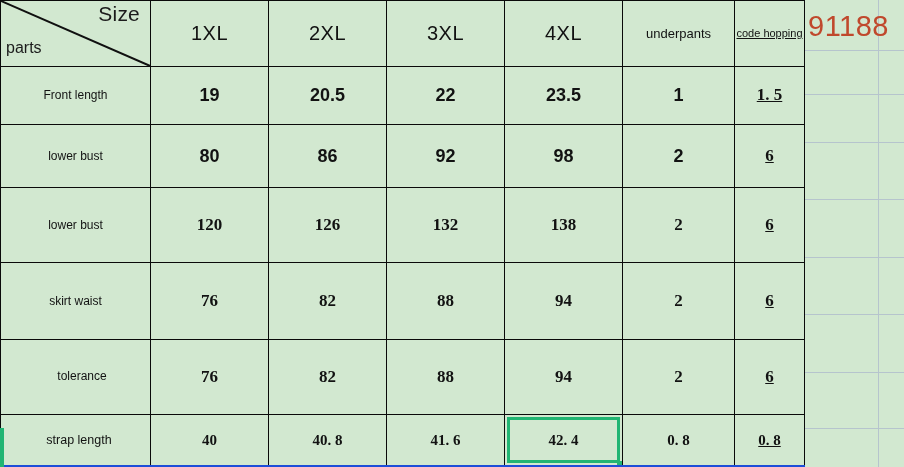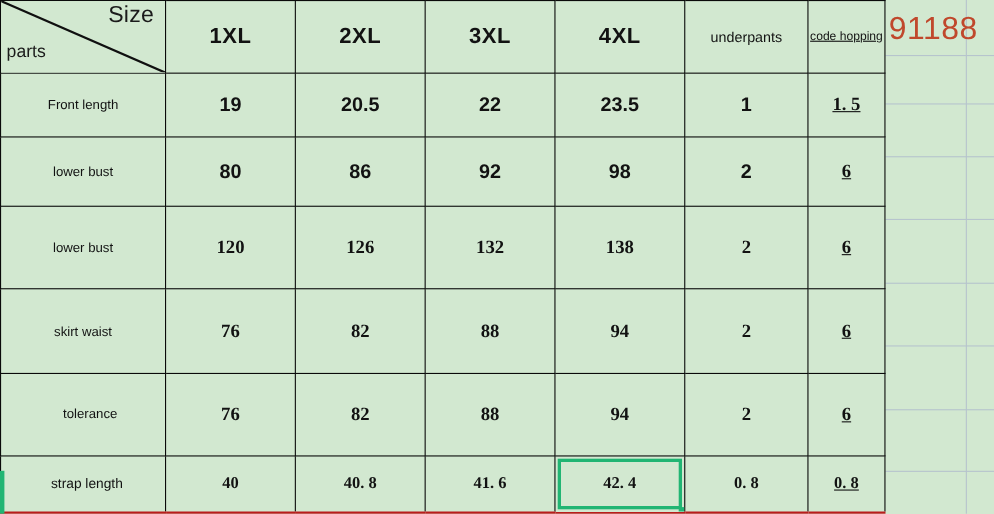--- a/index.html
+++ b/index.html
@@ -94,21 +94,21 @@
     left: 5px;
     bottom: 9px;
     font-size: 16px;
     color: #1b1b1b;
     font-family: "Liberation Sans", sans-serif;
   }
 
   
   td.head-size {
     font-size: 20px;
-    font-weight: bold;
+    font-weight: normal;
     font-family: "Liberation Sans", sans-serif;
     letter-spacing: .5px;
   }
   td.head-small {
     font-size: 13px;
     font-weight: normal;
     font-family: "Liberation Sans", sans-serif;
   }
   td.head-tiny {
     font-size: 11px;
@@ -146,21 +146,21 @@
   td.val-serif {
     font-family: "Liberation Serif", serif;
     font-weight: bold;
     font-size: 17px;
     margin-top: 36px;
   }
   td.val-serif.tiny { font-size: 15px; }
 
   
   td.lastcol { border-right: 2px solid #0a0a0a; text-decoration: underline; }
-  tr.lastrow td { border-bottom: 2px solid #b91c1c; }
+  tr.lastrow td { border-bottom: 2px solid #1d4ed8; }
 
   
   td.selected {
     position: relative;
   }
   td.selected .cell-cursor {
     position: absolute;
     left: 2px; top: 2px; right: 2px; bottom: 2px;
     border: 3px solid #21b573;
     box-sizing: border-box;

